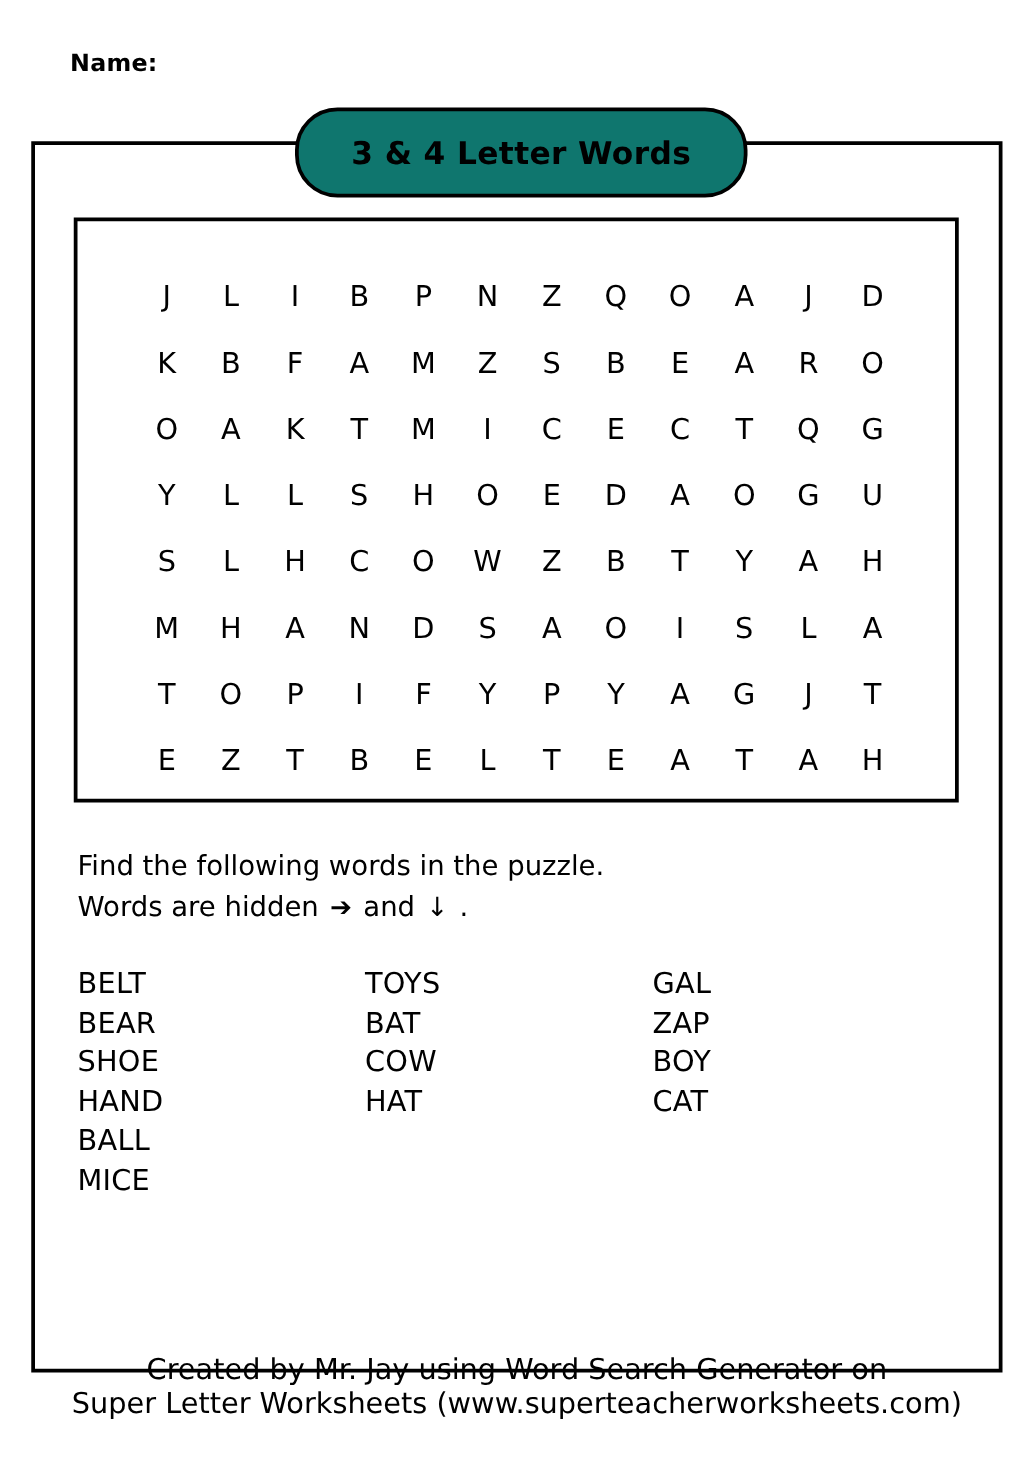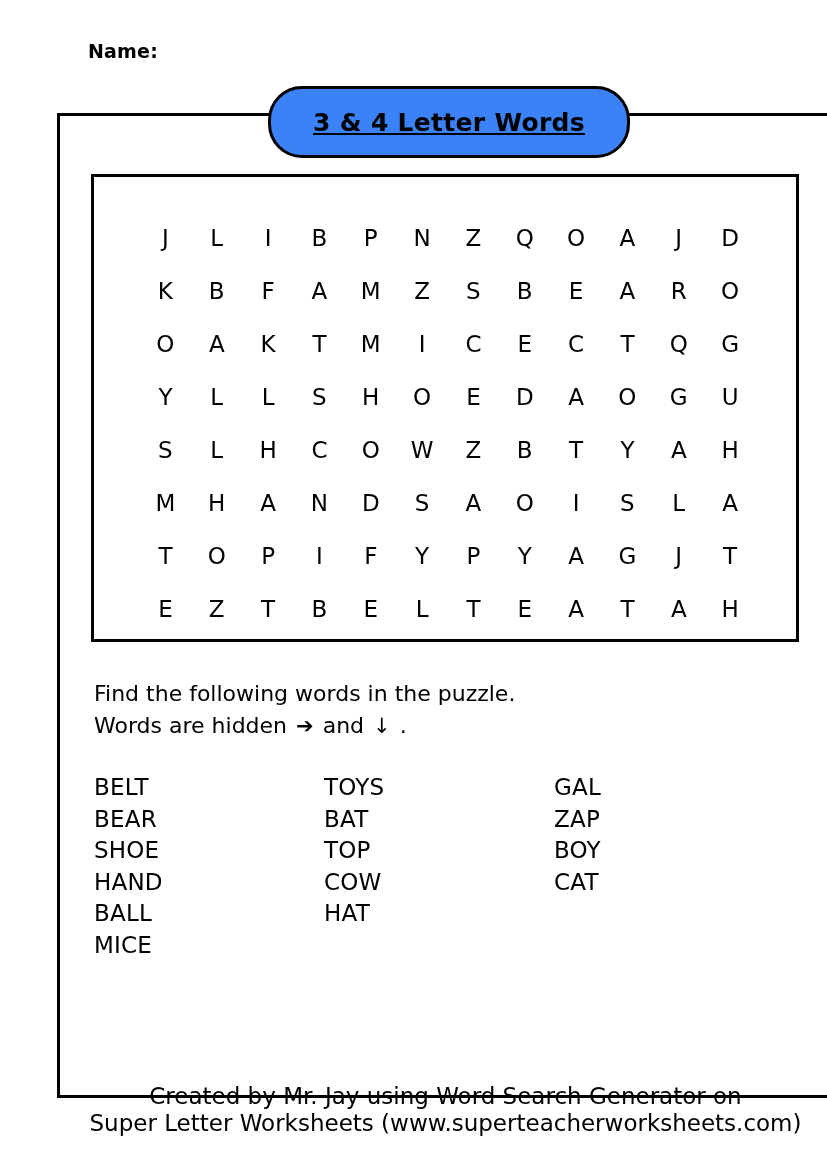--- a/index.html
+++ b/index.html
@@ -14,21 +14,20 @@
     color: #000000;
     position: relative;
     overflow: hidden;
   }
 
   .page {
     position: relative;
     width: 785px;
     height: 1169px;
     box-sizing: border-box;
-    margin-left: 32px;
   }
 
   
   .name-row {
     position: absolute;
     left: 56px;
     top: 40px;
     display: flex;
     align-items: baseline;
     gap: 8px;
@@ -59,26 +58,25 @@
 
   
   .title-pill {
     position: absolute;
     left: 236px;
     top: 86px;
     width: 356px;
     height: 66px;
     border: 3px solid #000;
     border-radius: 34px;
-    background: #3b82f6;
+    background: #0f766e;
     display: flex;
     align-items: center;
     justify-content: center;
     z-index: 5;
-    text-decoration: underline;
   }
   .title-text {
     font-size: 25px;
     font-weight: bold;
     letter-spacing: 0.3px;
   }
 
   
   .grid-box {
     position: absolute;
@@ -282,21 +280,20 @@
         <div class="word">BELT</div>
         <div class="word">BEAR</div>
         <div class="word">SHOE</div>
         <div class="word">HAND</div>
         <div class="word">BALL</div>
         <div class="word">MICE</div>
       </div>
     <div class="word-col" id="word-col-2">
         <div class="word">TOYS</div>
         <div class="word">BAT</div>
-        <div class="word">TOP</div>
         <div class="word">COW</div>
         <div class="word">HAT</div>
       </div>
     <div class="word-col" id="word-col-3">
         <div class="word">GAL</div>
         <div class="word">ZAP</div>
         <div class="word">BOY</div>
         <div class="word">CAT</div>
       </div>
   </div>

